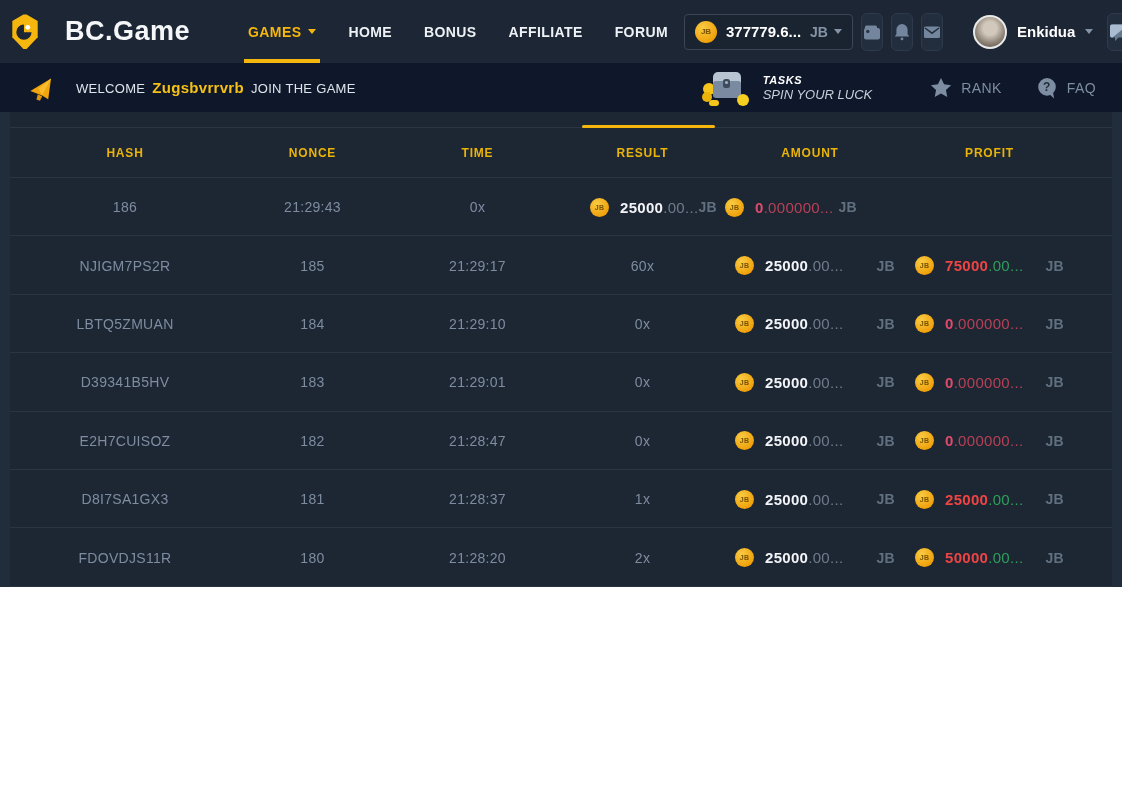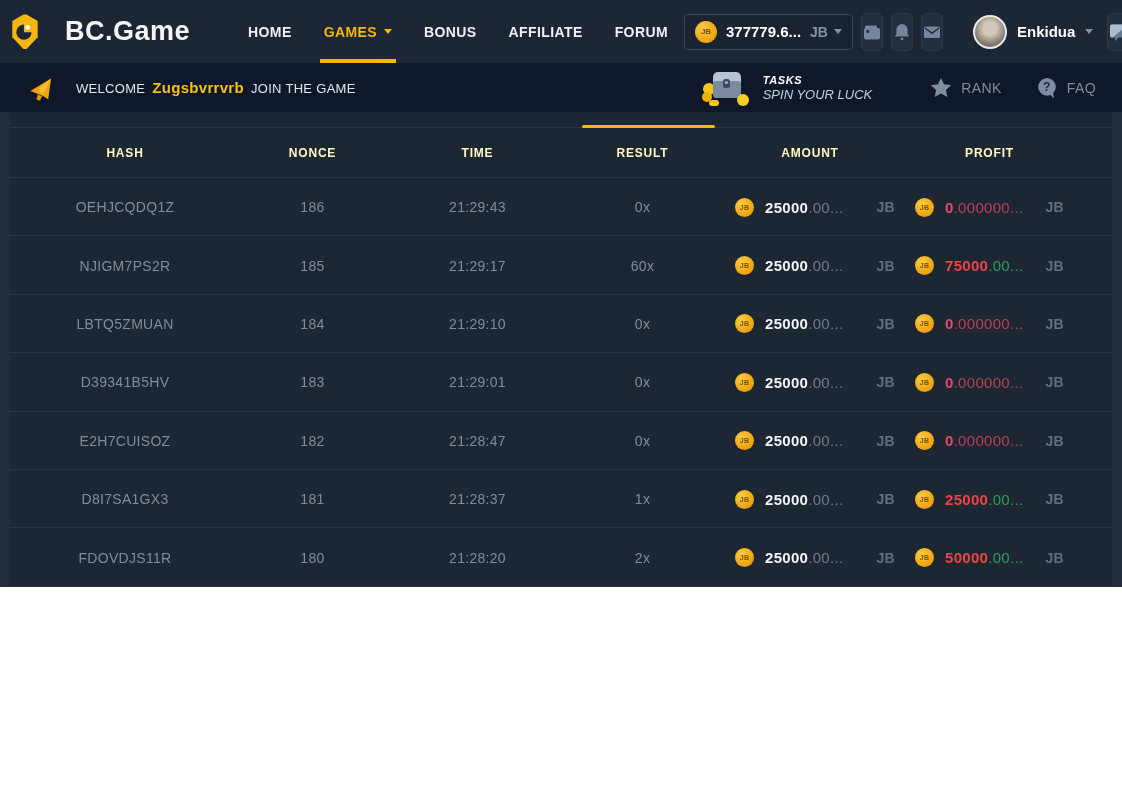--- a/index.html
+++ b/index.html
@@ -50,21 +50,21 @@
   .rank { margin-left:58px; } .faq { margin-left:34px; }
 
   
   .content { padding:0 10px; }
   .panel { background:#1d2734; height:475px; position:relative; }
   .tabstrip { height:16px; position:relative; box-shadow: inset 0 -1px 0 #2b3645; }
   .tab-indicator { position:absolute; left:572px; bottom:0; width:133px; height:3px;
           background:#f5b60d; border-radius:2px; }
   .thead, .trow { display:grid; grid-template-columns:230px 145px 185px 145px 190px 1fr; align-items:center; }
   .thead { height:50px; box-shadow: inset 0 -1px 0 #2b3645; }
-  .th { text-align:center; color:#fef9c3; font-size:12px; font-weight:bold; letter-spacing:.8px; }
+  .th { text-align:center; color:#eab308; font-size:12px; font-weight:bold; letter-spacing:.8px; }
   .trow { height:58.4px; box-shadow: inset 0 -1px 0 #28334245; cursor:pointer; }
   .trow { box-shadow: inset 0 -1px 0 #2a3543; }
   .c { text-align:center; color:#7e8ca0; font-size:14px; letter-spacing:.3px; }
   .money { display:flex; align-items:center; text-align:left; }
   .money.amount { padding:0 10px 0 20px; }
   .money.profit { padding:0 48px 0 10px; }
   .val { margin-left:11px; font-size:15px; }
   .val b { color:#f2f4f7; font-weight:bold; }
   .val em { color:#6f7b8b; font-style:normal; }
   .val.win b { color:#ef4444; }
@@ -82,25 +82,25 @@
     <div class="brand">
       <svg width="30" height="36" viewBox="0 0 28 34">
         <path d="M12.5 0.5h3L26 6.5v15.5L15.5 33h-3L2 22V6.5z" fill="#f5b60d"></path>
         <path d="M13 10a7.2 7.2 0 1 0 7.2 7.2H13z" fill="#1d2634"></path>
         <circle cx="16.6" cy="12.6" r="2.3" fill="#ffffff"></circle>
       </svg>
       <span class="brand-text">BC.Game</span>
     </div>
 
     <nav class="main-nav">
-      <a class="nav-item">HOME</a>
       <a class="nav-item active">
         <span>GAMES</span>
         <span class="caret"></span>
       </a>
+      <a class="nav-item">HOME</a>
       <a class="nav-item">BONUS</a>
       <a class="nav-item">AFFILIATE</a>
       <a class="nav-item">FORUM</a>
     </nav>
 
     <div class="balance-pill">
       <span class="coin c22">JB</span>
       <span class="balance-amt">377779.6...</span>
       <span class="balance-cur">
         <span>JB</span>
@@ -198,21 +198,20 @@
       <div class="thead">
         <span class="th">HASH</span>
         <span class="th">NONCE</span>
         <span class="th">TIME</span>
         <span class="th">RESULT</span>
         <span class="th">AMOUNT</span>
         <span class="th" style="padding-right:38px;">PROFIT</span>
       </div>
       <div class="tbody">
   <div class="trow">
-    <span class="c">OEHJCQDQ1Z</span>
     <span class="c">186</span>
     <span class="c">21:29:43</span>
     <span class="c">0x</span>
     <span class="c money amount">
       <span class="coin c19">JB</span>
       <span class="val"><b>25000</b><em>.00...</em></span>
       <span class="unit">JB</span>
     </span>
     <span class="c money profit">
       <span class="coin c19">JB</span>

